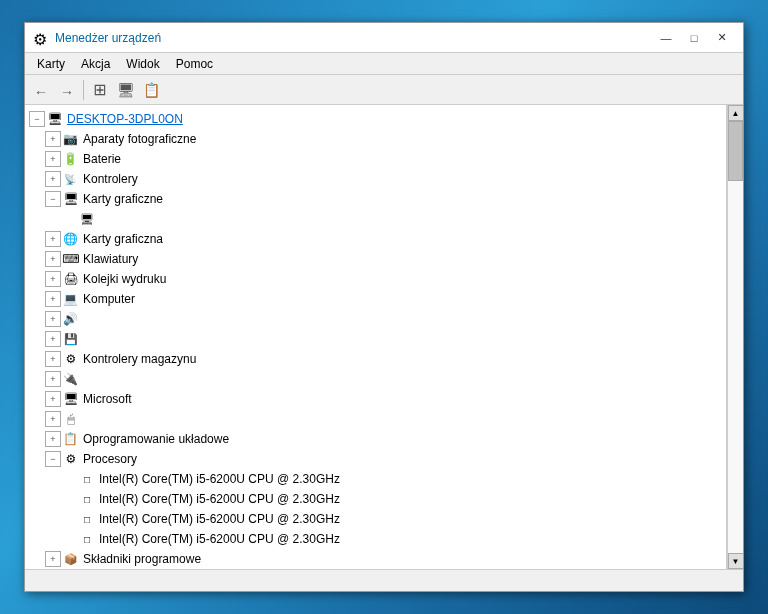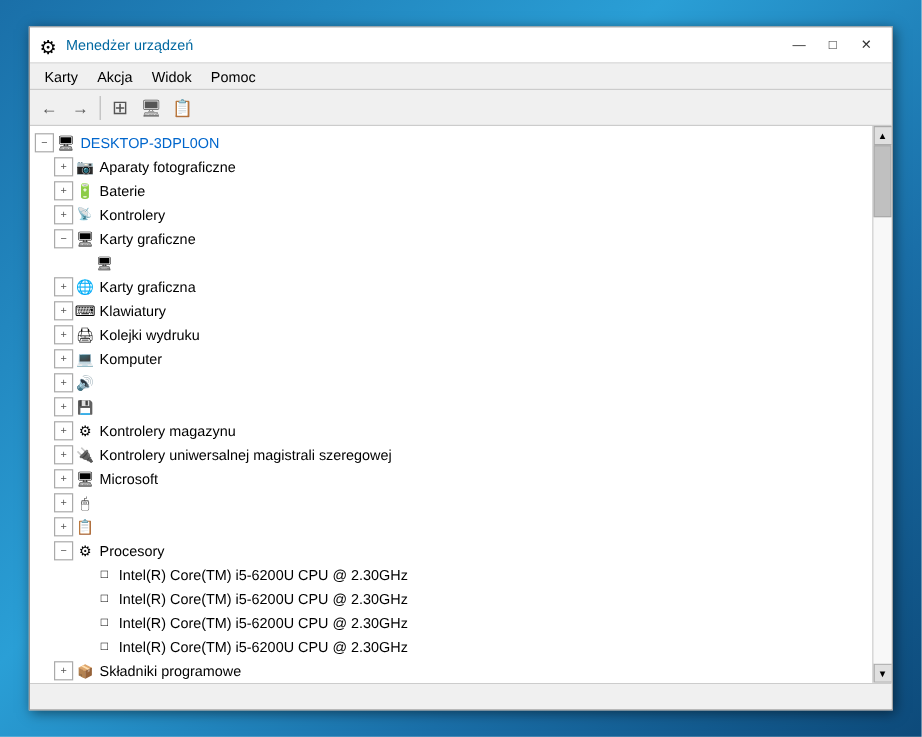--- a/index.html
+++ b/index.html
@@ -236,21 +236,21 @@
     <button class="tb-btn" style="font-size:14px;">🖥</button>
     <button class="tb-btn" style="font-size:14px;">📋</button>
   </div>
 
   <div class="content-area">
     <div class="tree-panel">
 
       <div class="tree-item" style="padding-left:4px;">
         <span class="expand-btn">−</span>
         <span class="item-icon">🖥</span>
-        <span class="item-label" style="color:#0066cc;font-weight:500;">DESKTOP-3DPL0ON</span>
+        <span class="item-label" style="color:#0066cc;font-weight:500;text-decoration:underline;">DESKTOP-3DPL0ON</span>
       </div>
 
       <div class="tree-item indent1">
         <span class="expand-btn">+</span>
         <span class="item-icon">📷</span>
         <span class="item-label">Aparaty fotograficzne</span>
       </div>
 
       <div class="tree-item indent1">
         <span class="expand-btn">+</span>
@@ -310,37 +310,37 @@
 
       <div class="tree-item indent1">
         <span class="expand-btn">+</span>
         <span class="item-icon">⚙</span>
         <span class="item-label">Kontrolery magazynu</span>
       </div>
 
       <div class="tree-item indent1">
         <span class="expand-btn">+</span>
         <span class="item-icon">🔌</span>
-        <span class="item-label">Kontrolery uniwersalnej magistrali szeregowej</span>
       </div>
 
       <div class="tree-item indent1">
         <span class="expand-btn">+</span>
         <span class="item-icon">🖥</span>
         <span class="item-label">Microsoft</span>
       </div>
 
       <div class="tree-item indent1">
         <span class="expand-btn">+</span>
         <span class="item-icon">🖱</span>
       </div>
 
       <div class="tree-item indent1">
         <span class="expand-btn">+</span>
         <span class="item-icon">📋</span>
+        <span class="item-label">Oprogramowanie układowe</span>
       </div>
 
       <div class="tree-item indent1">
         <span class="expand-btn">−</span>
         <span class="item-icon">⚙</span>
         <span class="item-label">Procesory</span>
       </div>
       <div class="tree-item indent2">
         <span class="expand-spacer"></span>
         <span class="item-icon" style="font-size:10px;">□</span>

